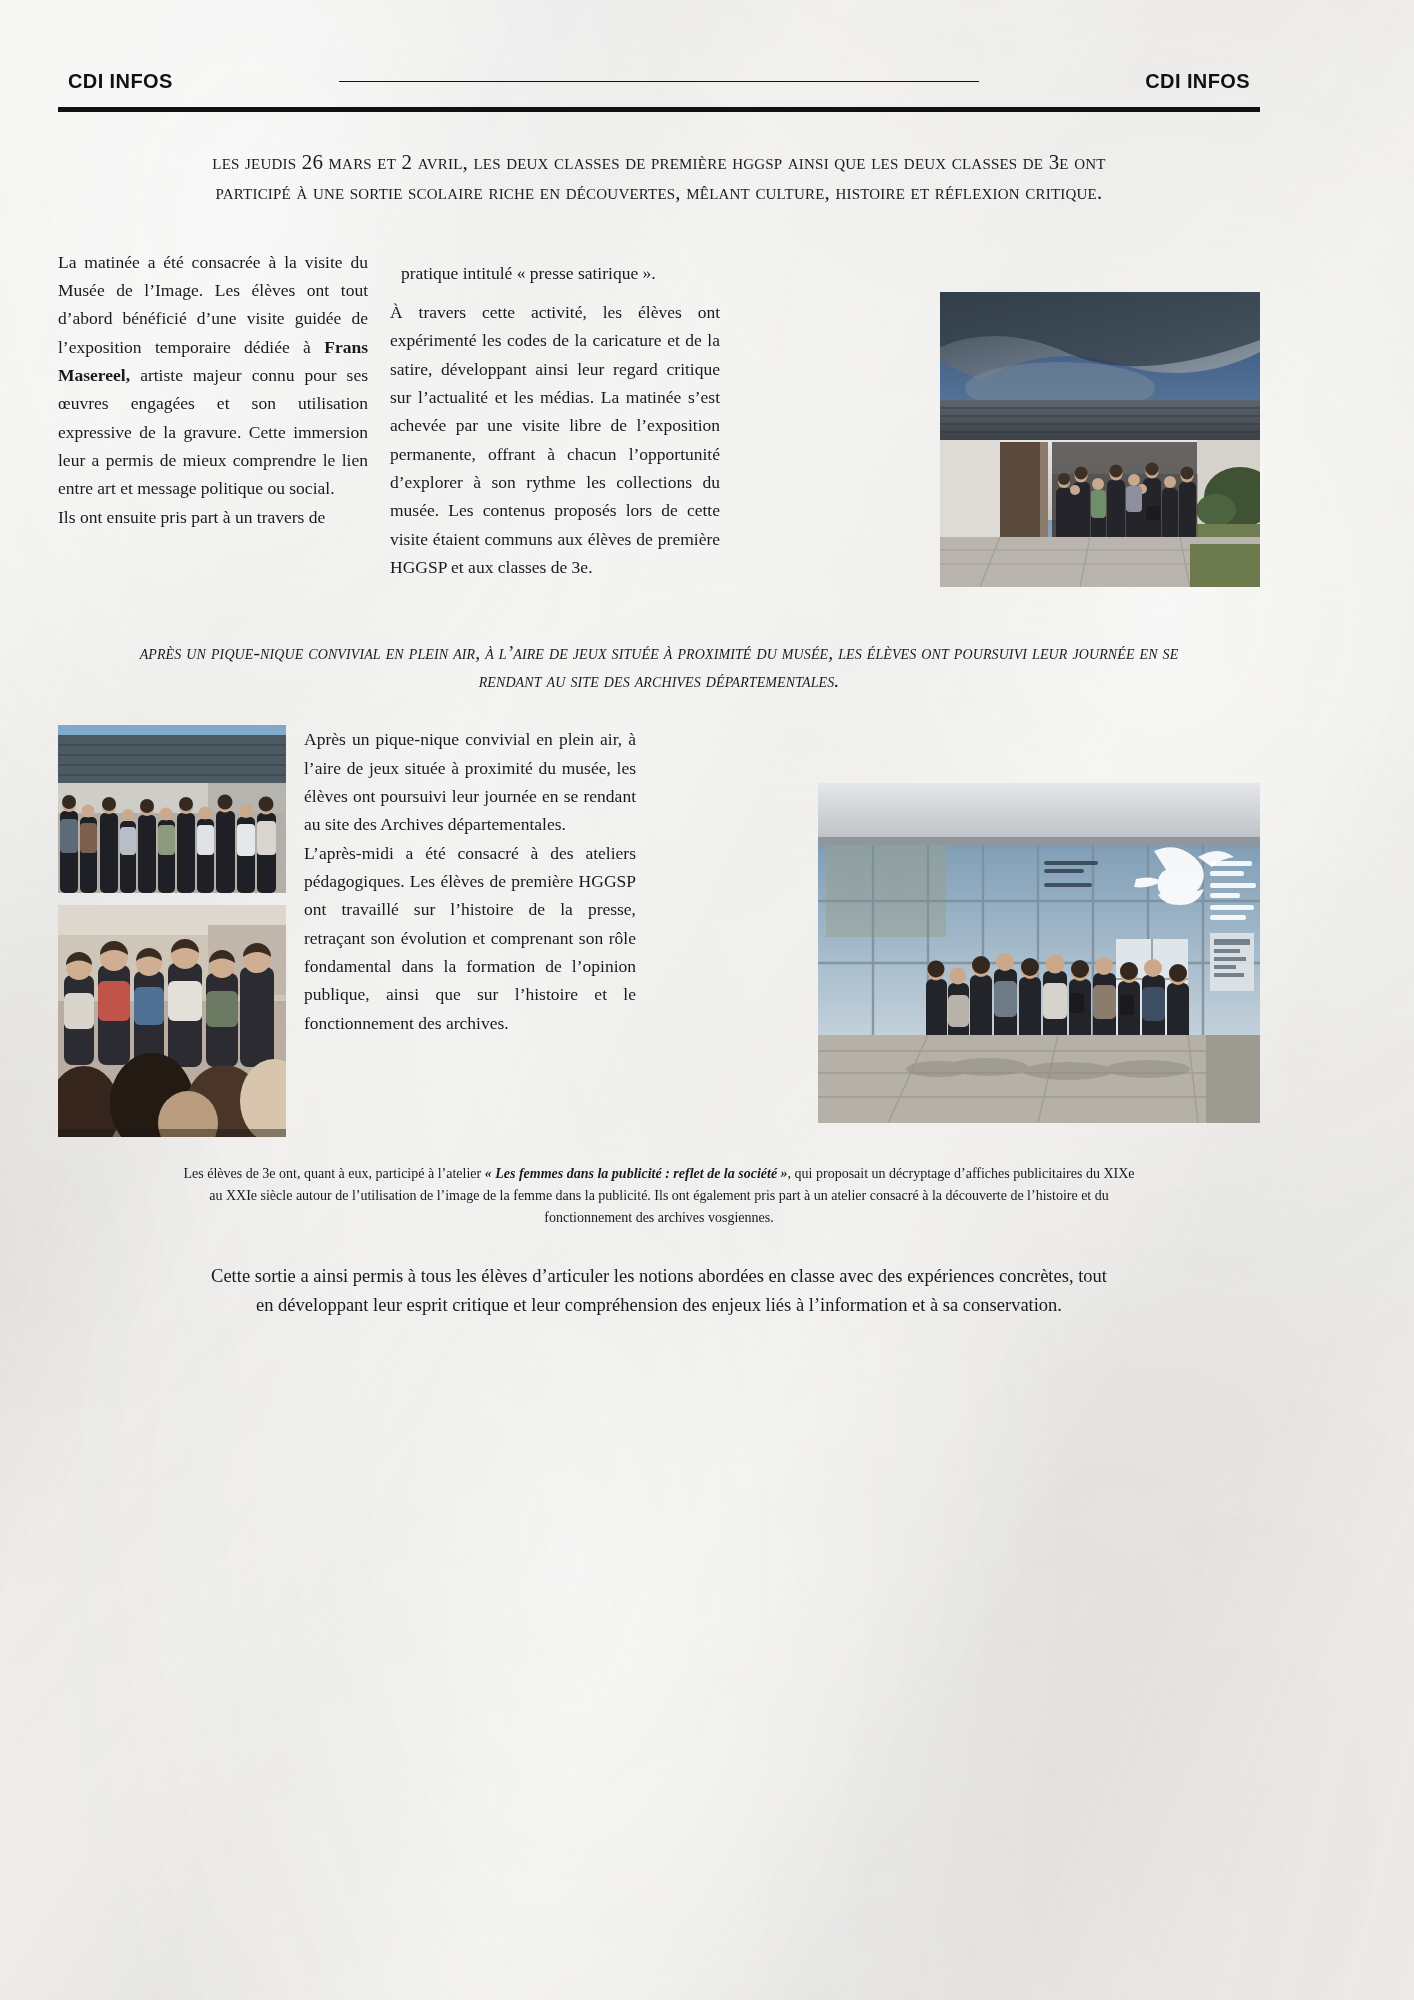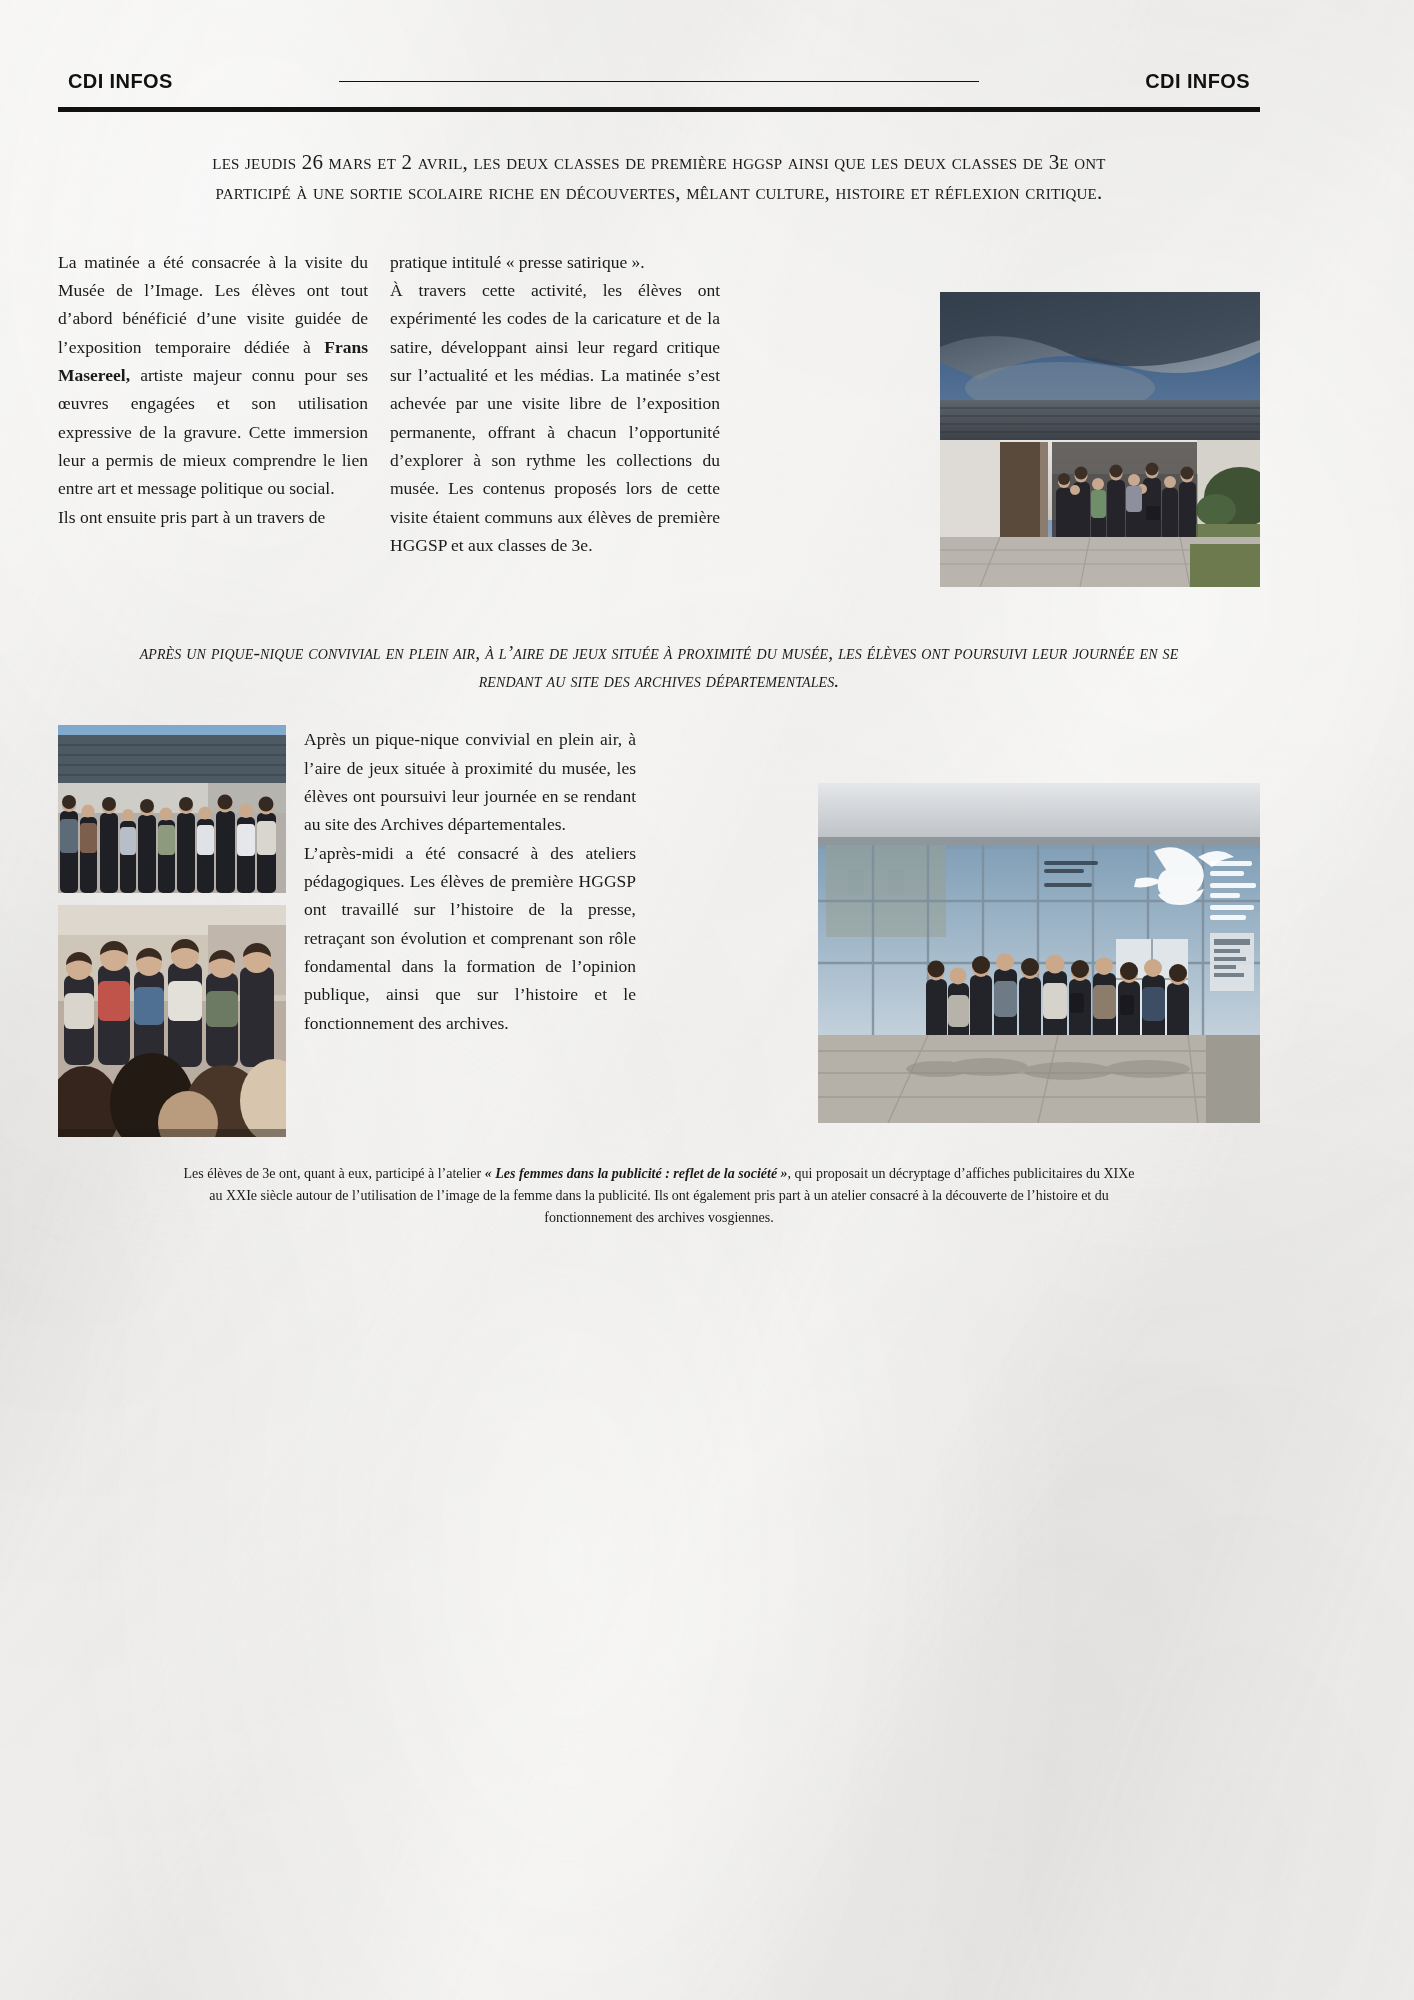--- a/index.html
+++ b/index.html
@@ -220,21 +220,21 @@
   <div class="standfirst">LES JEUDIS 26 MARS ET 2 AVRIL, LES DEUX CLASSES DE PREMIÈRE HGGSP AINSI QUE LES DEUX CLASSES DE 3E ONT PARTICIPÉ À UNE SORTIE SCOLAIRE RICHE EN DÉCOUVERTES, MÊLANT CULTURE, HISTOIRE ET RÉFLEXION CRITIQUE.</div>
 
   <div class="section-1">
 
     <div class="col-left">
       <p style="margin:0 0 0 0;"><span>La matinée a été consacrée à la visite du Musée de l’Image. Les élèves ont tout d’abord bénéficié d’une visite guidée de l’exposition temporaire dédiée à </span><b class="inline-bold">Frans Masereel,</b><span> artiste majeur connu pour ses œuvres engagées et son utilisation expressive de la gravure. Cette immersion leur a permis de mieux comprendre le lien entre art et message politique ou social.</span></p>
       <p style="margin:0;">Ils ont ensuite pris part à un travers de</p>
     </div>
 
     <div class="col-mid">
-      <p style="margin:0;">pratique intitulé «&nbsp;presse satirique&nbsp;».</p>
+      <p style="margin:11px;">pratique intitulé «&nbsp;presse satirique&nbsp;».</p>
       <p style="margin:0;">À travers cette activité, les élèves ont expérimenté les codes de la caricature et de la satire, développant ainsi leur regard critique sur l’actualité et les médias. La matinée s’est achevée par une visite libre de l’exposition permanente, offrant à chacun l’opportunité d’explorer à son rythme les collections du musée. Les contenus proposés lors de cette visite étaient communs aux élèves de première HGGSP et aux classes de 3e.</p>
     </div>
 
     <div class="col-right">
 
       <div class="photo" style="width:320px;height:295px;">
         <svg width="320" height="295" viewBox="0 0 320 295" xmlns="http://www.w3.org/2000/svg" role="img" aria-label="Groupe d'élèves devant le Musée de l'Image">
           <defs>
             <linearGradient id="sky1" x1="0" y1="0" x2="0" y2="1">
               <stop offset="0%" stop-color="#2f4f78"></stop>
@@ -613,14 +613,15 @@
           <rect x="388" y="252" width="54" height="88" fill="#9d9a92"></rect>
         </svg>
       </div>
     </div>
   </div>
 
   <div class="closing">
     <span>Les élèves de 3e ont, quant à eux, participé à l’atelier </span><span class="bold-italic">«&nbsp;Les femmes dans la publicité : reflet de la société&nbsp;»</span><span>, qui proposait un décryptage d’affiches publicitaires du XIXe au XXIe siècle autour de l’utilisation de l’image de la femme dans la publicité. Ils ont également pris part à un atelier consacré à la découverte de l’histoire et du fonctionnement des archives vosgiennes.</span>
   </div>
 
+  <div class="closing2">Cette sortie a ainsi permis à tous les élèves d’articuler les notions abordées en classe avec des expériences concrètes, tout en développant leur esprit critique et leur compréhension des enjeux liés à l’information et à sa conservation.</div>
 
 </div>
 
 </body></html>

